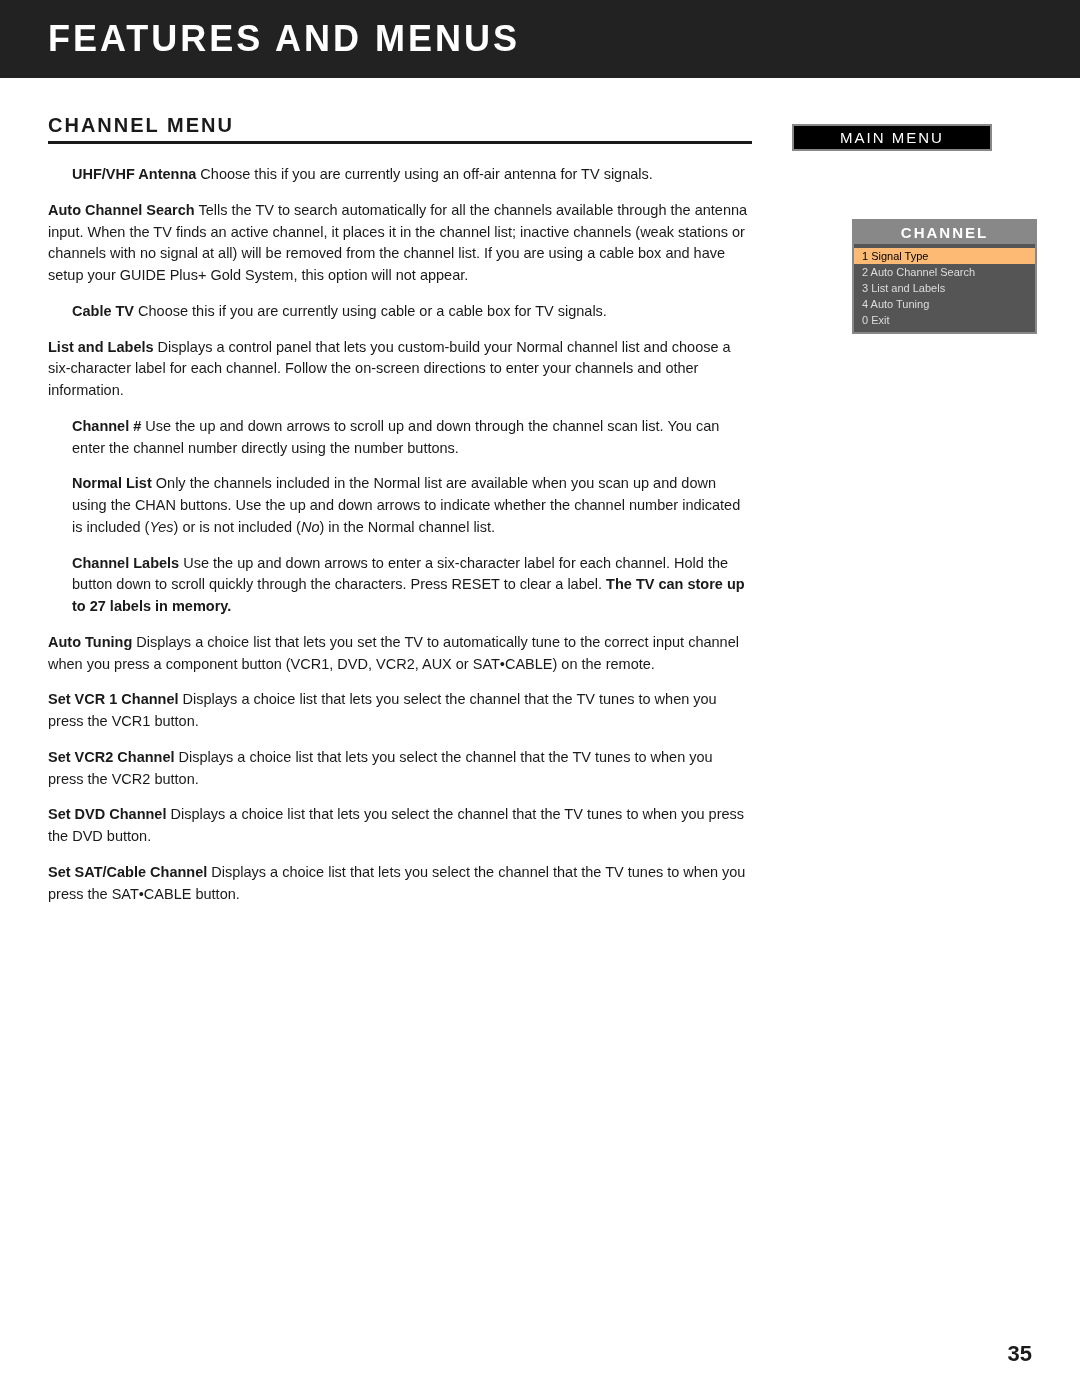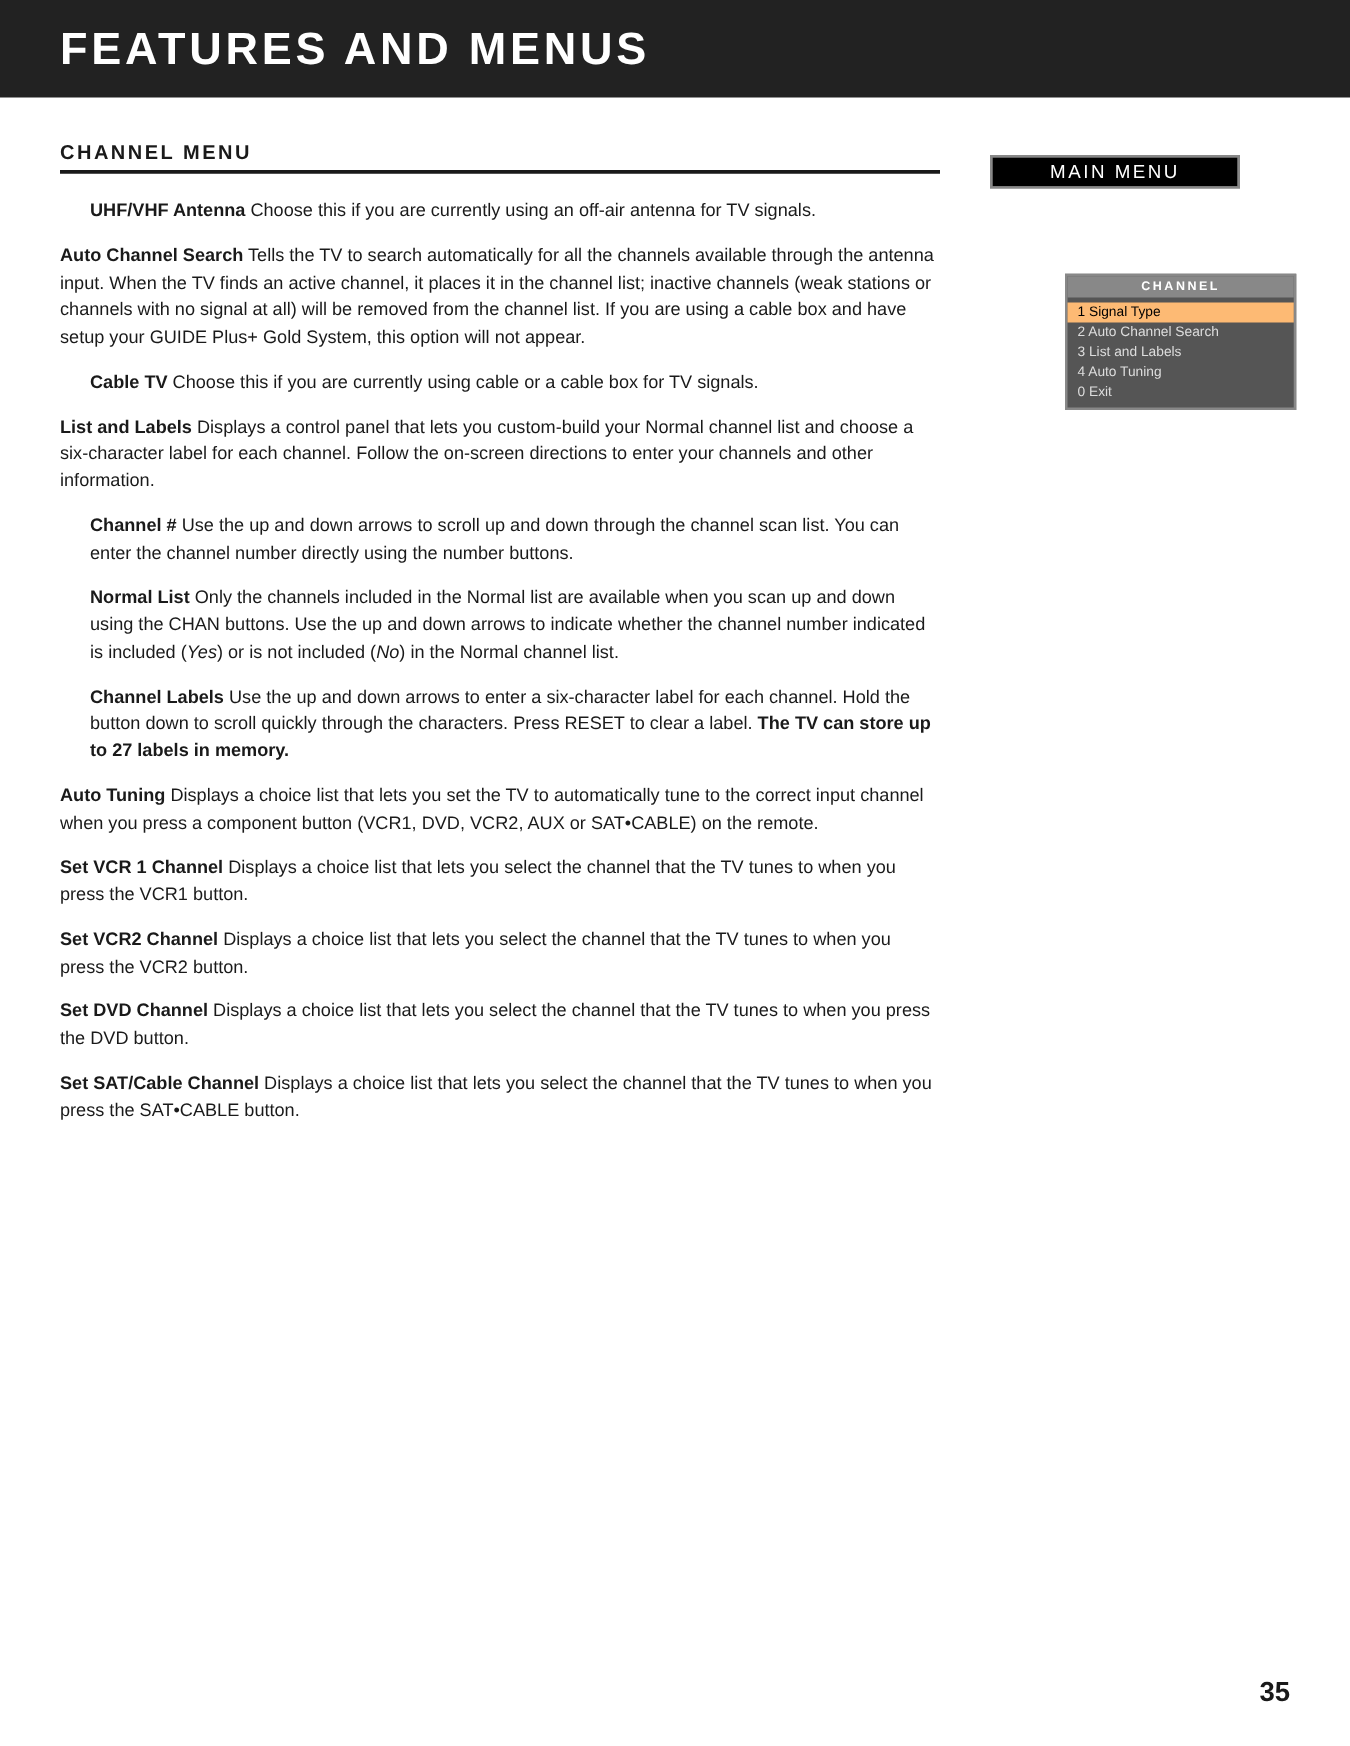--- a/index.html
+++ b/index.html
@@ -40,21 +40,21 @@
     }
 
     .right-column {
       width: 240px;
       flex-shrink: 0;
       padding-top: 10px;
     }
 
     
     .section-title {
-      font-size: 16px;
+      font-size: 20px;
       font-weight: 900;
       letter-spacing: 2px;
       text-transform: uppercase;
       font-family: Arial Black, Arial, sans-serif;
       border-bottom: 3px solid #1a1a1a;
       padding-bottom: 4px;
       margin-bottom: 20px;
     }
 
     
@@ -124,21 +124,21 @@
       background: #555555;
       border: 2px solid #888888;
       width: 185px;
       z-index: 10;
     }
 
     .channel-menu-title {
       background: #888888;
       color: #ffffff;
       text-align: center;
-      font-size: 10px;
+      font-size: 15px;
       font-weight: 700;
       letter-spacing: 2px;
       padding: 3px 0;
     }
 
     .channel-menu-items {
       padding: 4px 0;
     }
 
     .channel-menu-item {

